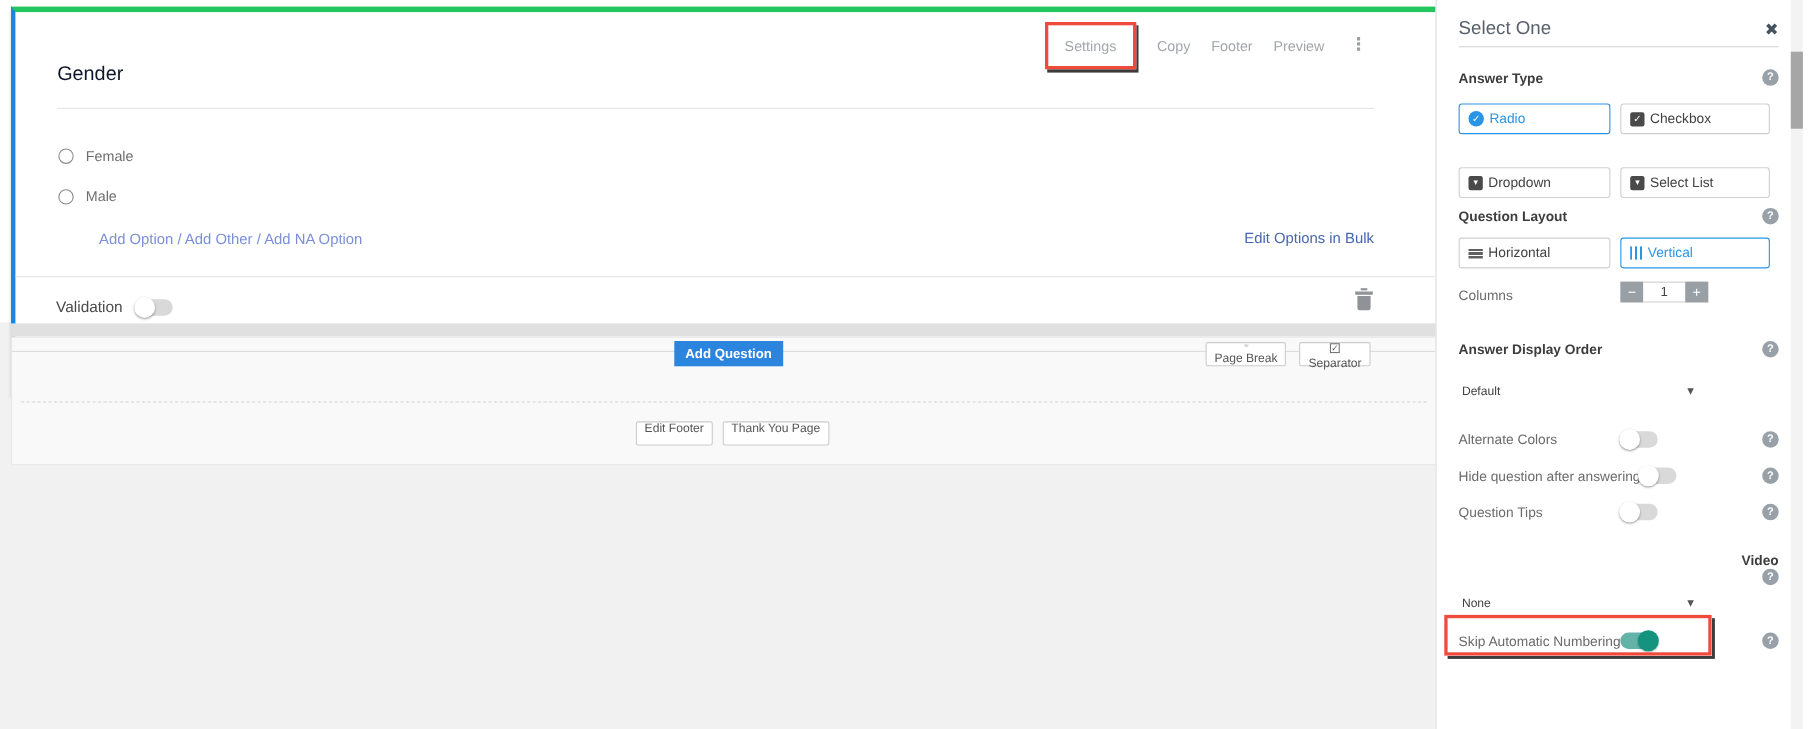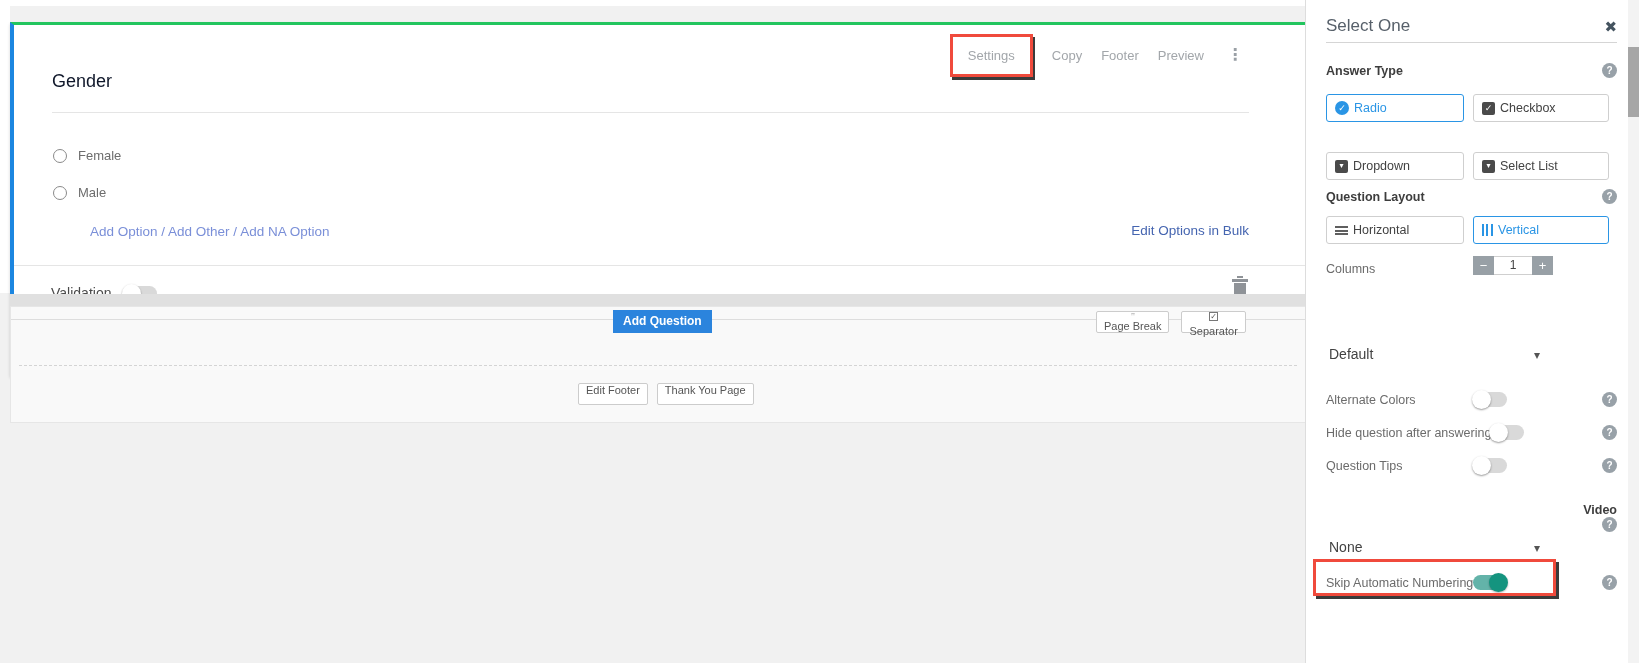--- a/index.html
+++ b/index.html
@@ -3,22 +3,22 @@
 <meta charset="utf-8">
 <style>
   html,body{margin:0;padding:0;}
   body{font-family:"Liberation Sans","DejaVu Sans",sans-serif;background:#f1f1f1;}
   .stage{position:relative;width:1650px;height:663px;background:#f1f1f1;overflow:hidden;}
   .top-strip{position:absolute;left:0;top:0;width:1305px;height:6px;background:#fff;}
   .left-strip{position:absolute;left:0;top:0;width:10px;height:293px;background:#fff;}
 
   
   .card1{position:absolute;left:10px;top:6px;width:1296px;height:354px;background:#fff;
-         border-left:4px solid #1c86e0;border-top:3px solid #22c55e;border-right:1px solid #e4e4e4;
-         box-shadow:0 2px 3px rgba(0,0,0,.16);box-sizing:border-box;margin-top:16px;}
+         border-left:4px solid #1c86e0;border-top:5px solid #22c55e;border-right:1px solid #e4e4e4;
+         box-shadow:0 2px 3px rgba(0,0,0,.16);box-sizing:border-box;}
   .actions{position:absolute;top:6px;right:62px;height:48px;display:flex;align-items:center;gap:19px;
            font-size:13px;color:#a2a6aa;}
   .action-item{cursor:pointer;}
   .annot-settings{border:3px solid #f04a3c;box-shadow:2px 3px 0 #3b3b3b;padding:11px 15px;background:#fff;}
   .dots{font-size:16px;font-weight:bold;color:#9aa0a6;margin-left:4px;line-height:14px;}
   .q-title{position:absolute;left:38px;top:46px;font-size:18px;color:#0f172a;}
   .q-divider{position:absolute;left:38px;right:56px;top:87px;height:1px;background:#e5e5e5;}
   .option-row{position:absolute;left:39px;display:flex;align-items:center;gap:11px;}
   .radio-circle{width:14px;height:14px;border:1.5px solid #8a8a8a;border-radius:50%;background:#fff;box-sizing:border-box;}
   .option-label{font-size:13px;color:#6d6d6d;}
@@ -80,21 +80,21 @@
   .ico-check::before{content:"\2713";}
   .ico-drop{width:13px;height:13px;border-radius:2px;background:#4a4a4a;color:#fff;font-size:8px;line-height:12px;text-align:center;flex:none;}
   .ico-drop::before{content:"\25BE";}
   .ico-hlines{width:13px;height:9px;background:repeating-linear-gradient(to bottom,#5f5f5f 0 2px,transparent 2px 3.5px);flex:none;}
   .ico-vlines{width:11px;height:12px;background:repeating-linear-gradient(to right,#2a95e5 0 2px,transparent 2px 4.5px);flex:none;}
   .stepper{position:absolute;left:167px;top:256px;display:flex;height:19px;}
   .step-btn{width:21px;background:#98a0a6;color:#fff;font-size:13px;line-height:19px;text-align:center;cursor:pointer;}
   .step-val{width:38px;background:#fff;border-top:1px solid #cfcfcf;border-bottom:1px solid #cfcfcf;
             font-size:12px;color:#444;text-align:center;line-height:17px;box-sizing:border-box;}
   .select-row{width:214px;justify-content:space-between;height:18px;cursor:pointer;}
-  .select-val{font-size:14px;color:#424242;padding-left:3px;}
+  .select-val{font-size:11px;color:#424242;padding-left:3px;}
   .caret{font-size:12px;color:#555;}
   .toggle-row{height:19px;}
   .toggle-row .plain-label{min-width:148px;}
   .toggle-row .help{margin-left:auto;}
   .annot-skip{position:absolute;left:7px;top:559px;width:243px;height:37px;border:3px solid #f04a3c;
               box-shadow:3px 3px 0 #3b3b3b;box-sizing:border-box;pointer-events:none;}
 
   
   .scrollbar{position:absolute;left:1628px;top:0;width:11px;height:663px;background:#f3f3f3;}
   .scroll-thumb{position:absolute;left:0;top:47px;width:11px;height:70px;background:#a6a6a6;cursor:pointer;}
@@ -216,20 +216,24 @@
 
     <div class="p-row" style="top:258px;height:18px;">
       <span class="plain-label">Columns</span>
     </div>
     <div class="stepper">
       <span class="step-btn">−</span>
       <span class="step-val">1</span>
       <span class="step-btn">+</span>
     </div>
 
+    <div class="p-row lbl-row" style="top:309px;">
+      <span class="sec-label">Answer Display Order</span>
+      <span class="help"></span>
+    </div>
     <div class="p-row select-row" style="top:344px;">
       <span class="select-val">Default</span>
       <span class="caret">▾</span>
     </div>
 
     <div class="p-row toggle-row" style="top:388px;">
       <span class="plain-label">Alternate Colors</span>
       <span class="toggle off">
           <span class="knob"></span>
         </span>

